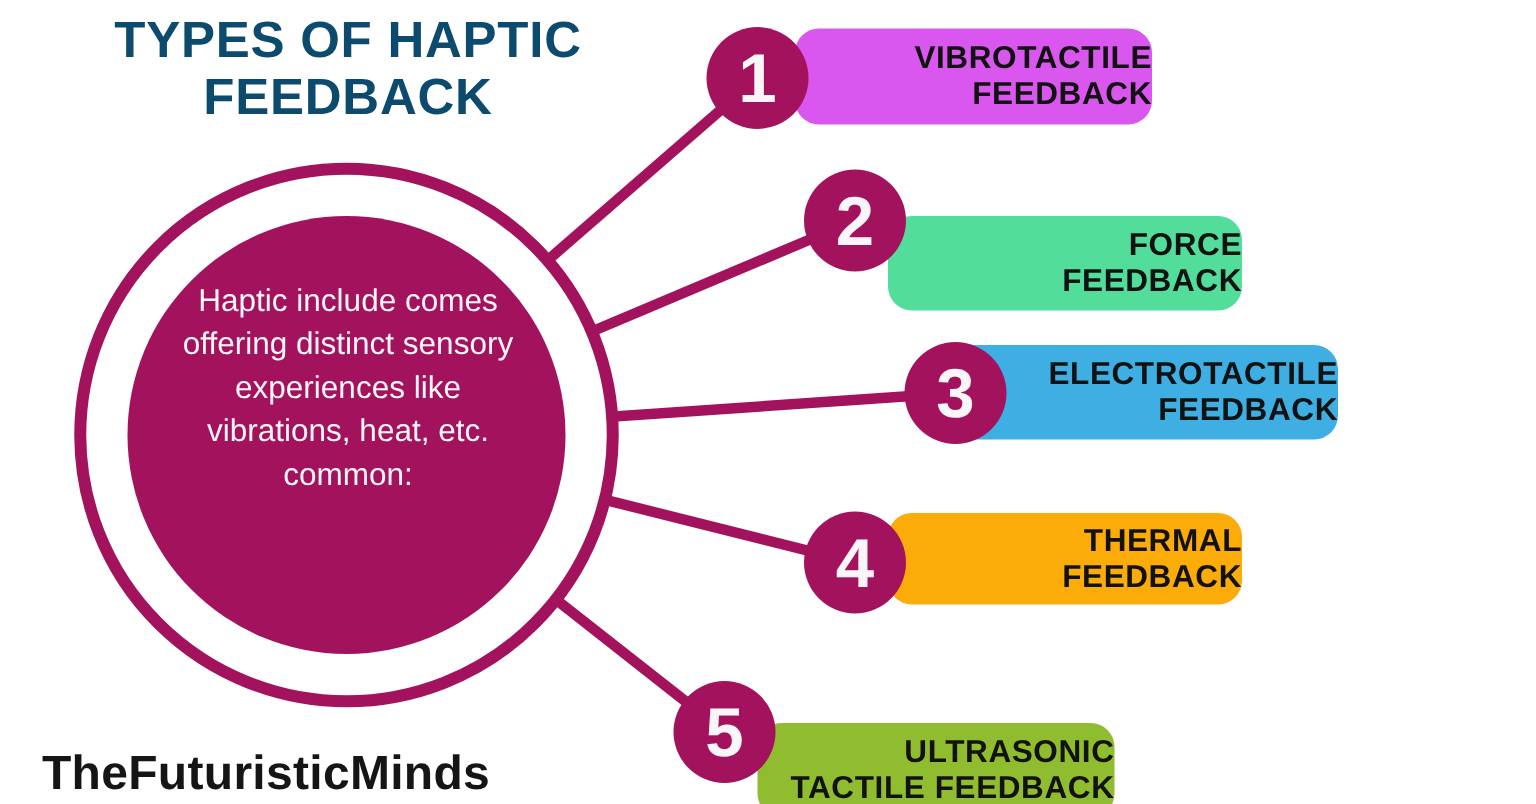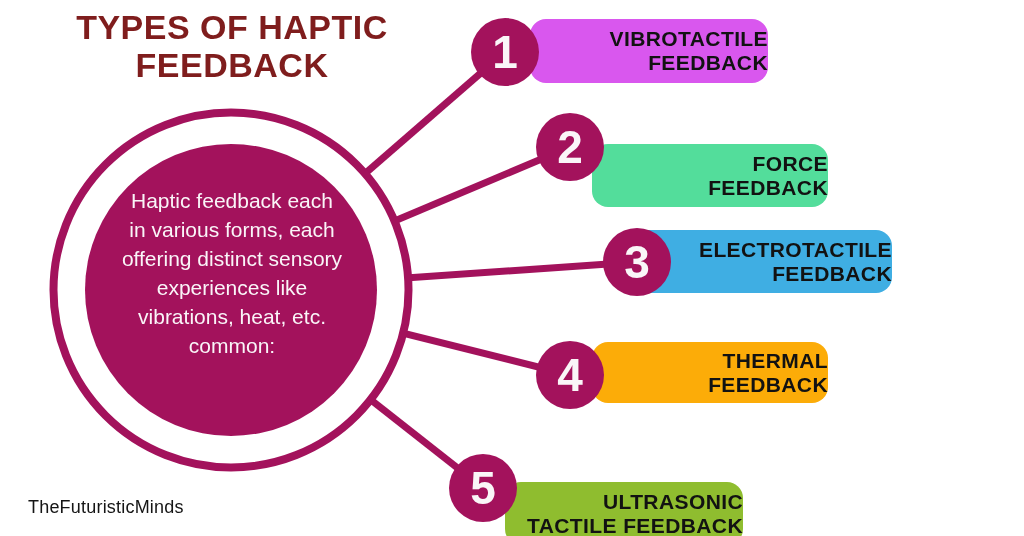--- a/index.html
+++ b/index.html
@@ -18,21 +18,21 @@
     width: 1024px; height: 536px;
   }
   .connector { stroke: var(--accent); stroke-width: 7; }
   .ring { fill: #ffffff; stroke: var(--accent); stroke-width: 8; }
   .inner-disc { fill: var(--accent); }
   .title {
     position: absolute;
     left: 32px; top: 8px;
     width: 400px;
     text-align: center;
-    color: #7f1d1d;
+    color: #0c4a6e;
     font-weight: 700;
     font-size: 34px;
     line-height: 38px;
     letter-spacing: 0.5px;
   }
   .center-text {
     position: absolute;
     left: 96px; top: 186px;
     width: 272px;
     text-align: center;
@@ -76,22 +76,22 @@
   .badge-5 { left: 505px; top: 451px; width: 238px; height: 63px; margin-top: 31px; }
   .circ-1 { left: 471px; top: 18px; }
   .circ-2 { left: 536px; top: 113px; }
   .circ-3 { left: 603px; top: 228px; }
   .circ-4 { left: 536px; top: 341px; }
   .circ-5 { left: 449px; top: 454px; }
   .watermark {
     position: absolute;
     left: 28px; top: 497px;
     color: #151515;
-    font-size: 18px;
-    font-weight: 400;
+    font-size: 32px;
+    font-weight: 700;
     letter-spacing: 0.2px;
   }
 </style>
 </head>
 <body>
 
 <div class="canvas">
 
   <svg class="underlay" viewBox="0 0 1024 536">
     <line class="connector" x1="231" y1="290" x2="505" y2="52"></line>
@@ -102,22 +102,21 @@
     <circle class="ring" cx="231" cy="290" r="177.5"></circle>
     <circle class="inner-disc" cx="231" cy="290" r="146"></circle>
   </svg>
 
   <div class="title">
     <div>TYPES OF HAPTIC</div>
     <div>FEEDBACK</div>
   </div>
 
   <div class="center-text">
-    <div>Haptic feedback each</div>
-    <div>in various forms, each</div>
+    <div>Haptic include comes</div>
     <div>offering distinct sensory</div>
     <div>experiences like</div>
     <div>vibrations, heat, etc.</div>
     <div>common:</div>
   </div>
 
   <div class="num-circle circ-1">
     <span>1</span>
   </div>
   <div class="badge badge-1" style="background-color: rgb(217, 87, 238);">

